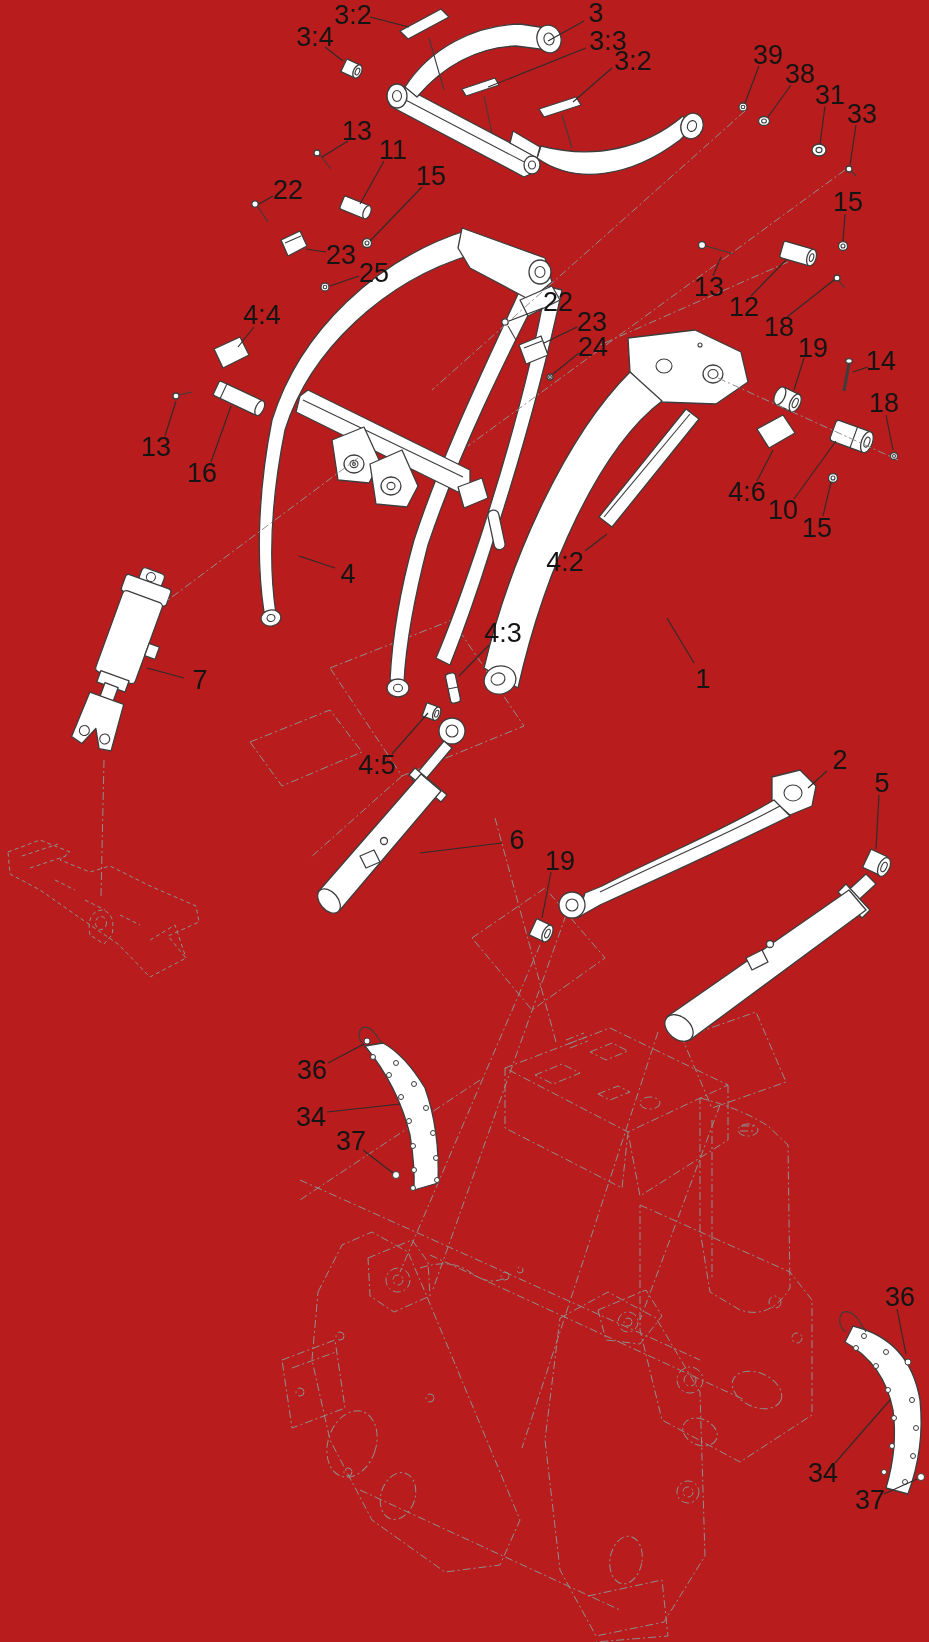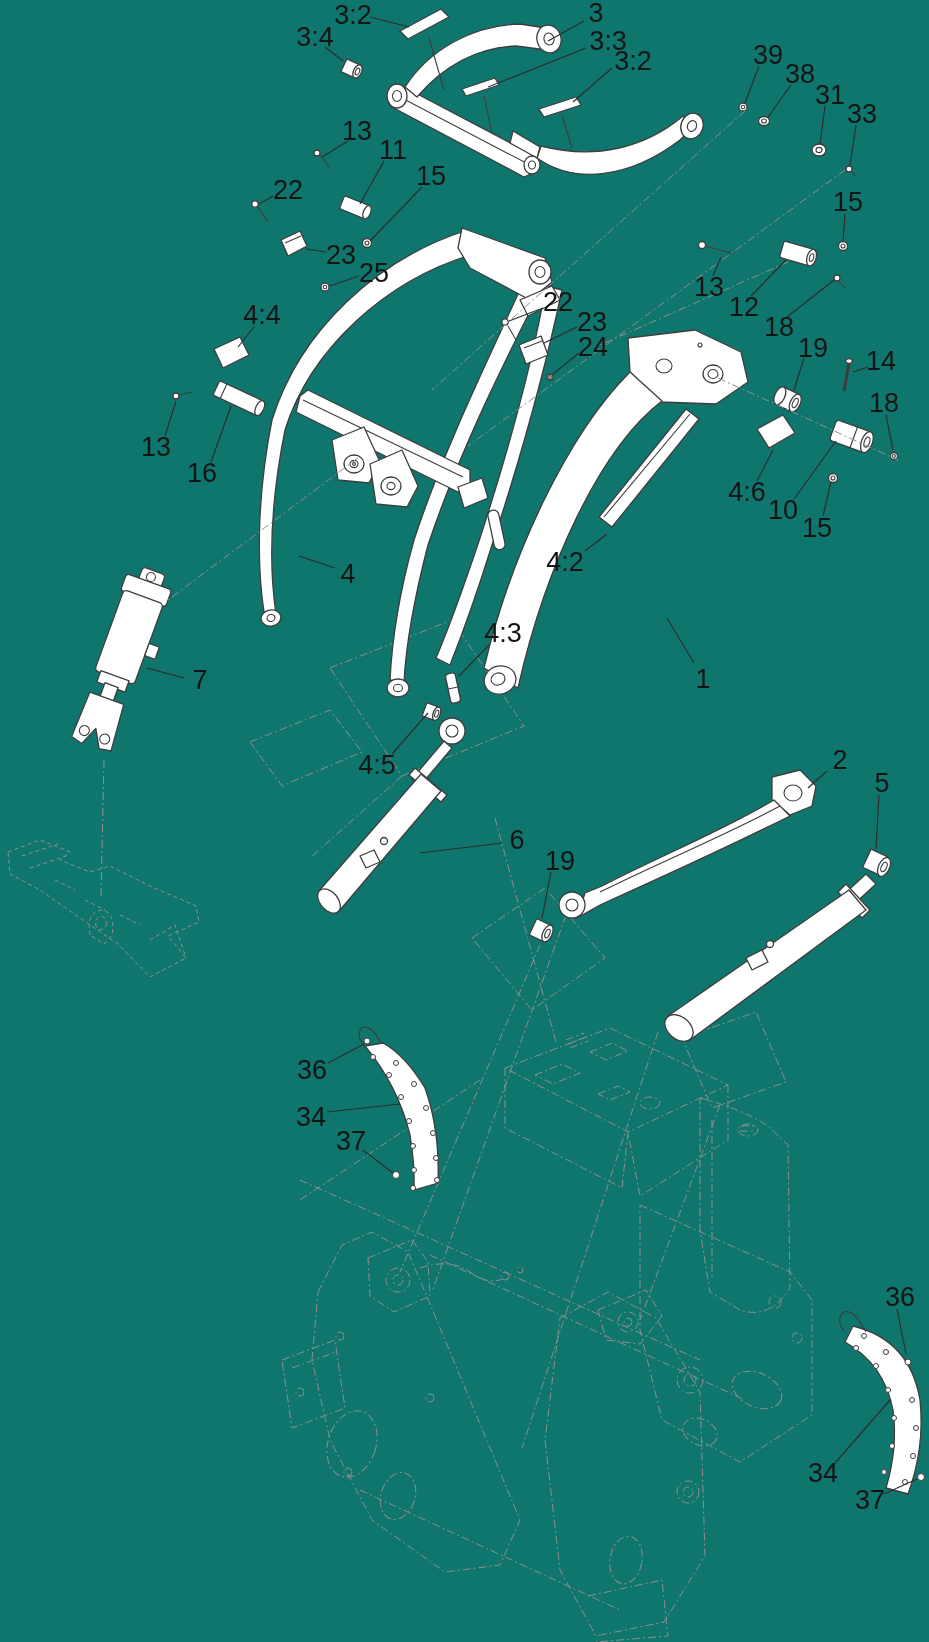--- a/index.html
+++ b/index.html
@@ -1,16 +1,16 @@
 <!DOCTYPE html>
 <html><head>
 <meta charset="utf-8">
 <style>
   html,body{margin:0;padding:0;background:#fff;}
-  .stage{width:929px;height:1642px;position:relative;background:#0f766e;overflow:hidden;}
+  .stage{width:929px;height:1642px;position:relative;background:#b91c1c;overflow:hidden;}
   svg{display:block;}
   .part{fill:#ffffff;stroke:#3d3d3d;stroke-width:1.3;stroke-linejoin:round;}
   .ln{fill:none;stroke:#3d3d3d;stroke-width:1.1;stroke-linejoin:round;}
   .hole{fill:#ffffff;stroke:#3d3d3d;stroke-width:1.1;}
   .bolt{fill:#ffffff;stroke:#3d3d3d;stroke-width:1;}
   .phantom{fill:none;stroke:#8f8f8f;stroke-width:1;stroke-dasharray:8 3 2 3;stroke-linejoin:round;}
   .phantomf{fill:none;stroke:#8f8f8f;stroke-width:1;stroke-dasharray:4 3;stroke-linejoin:round;}
   .leader{stroke:#2c2c2c;stroke-width:1.15;}
   .callout{font-family:"Liberation Sans",sans-serif;font-size:27px;fill:#141414;
            text-anchor:middle;dominant-baseline:central;}

